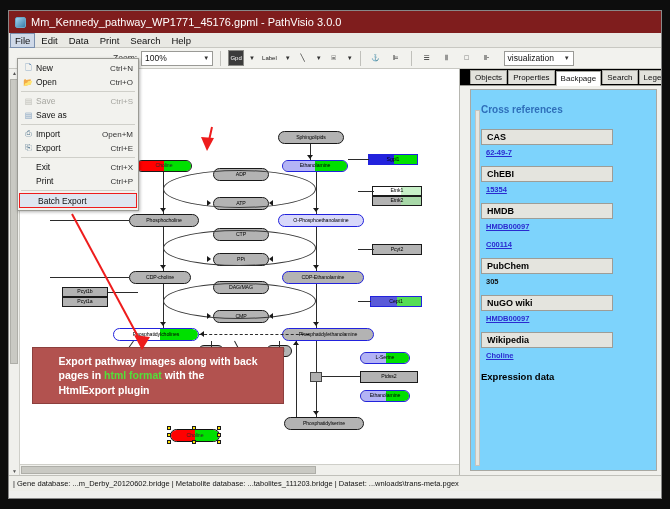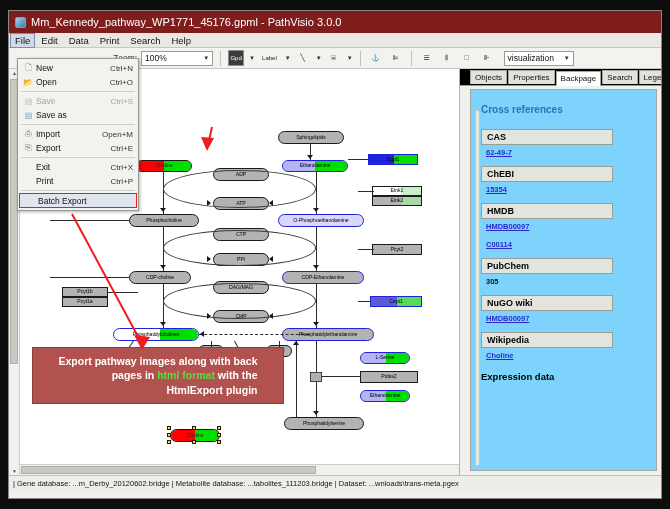--- a/index.html
+++ b/index.html
@@ -126,21 +126,21 @@
   }
   .handle {
     position:absolute; width:4px; height:4px;
     background:#ffe400; border:1px solid #1a1a1a; z-index:8;
   }
   
   .annot {
     position:absolute; background:#b2524f; border:1px solid #8c3f3d;
     color:#fff; font-weight:bold; font-size:10.5px;
     display:flex; align-items:center; justify-content:center;
-    text-align:right; line-height:1.35; padding:3px 16px; z-index:9;
+    text-align:left; line-height:1.35; padding:3px 16px; z-index:9;
   }
   .annot .hl { color:#53e03a; }
   
   .sidepane {
     width:201px; background:#f0f0ec; display:flex; flex-direction:column;
   }
   .tabrow {
     display:flex; align-items:center; height:17px;
     padding-left:10px; gap:1px; background:#000000;
     border-bottom:1px solid #9a9a94;

